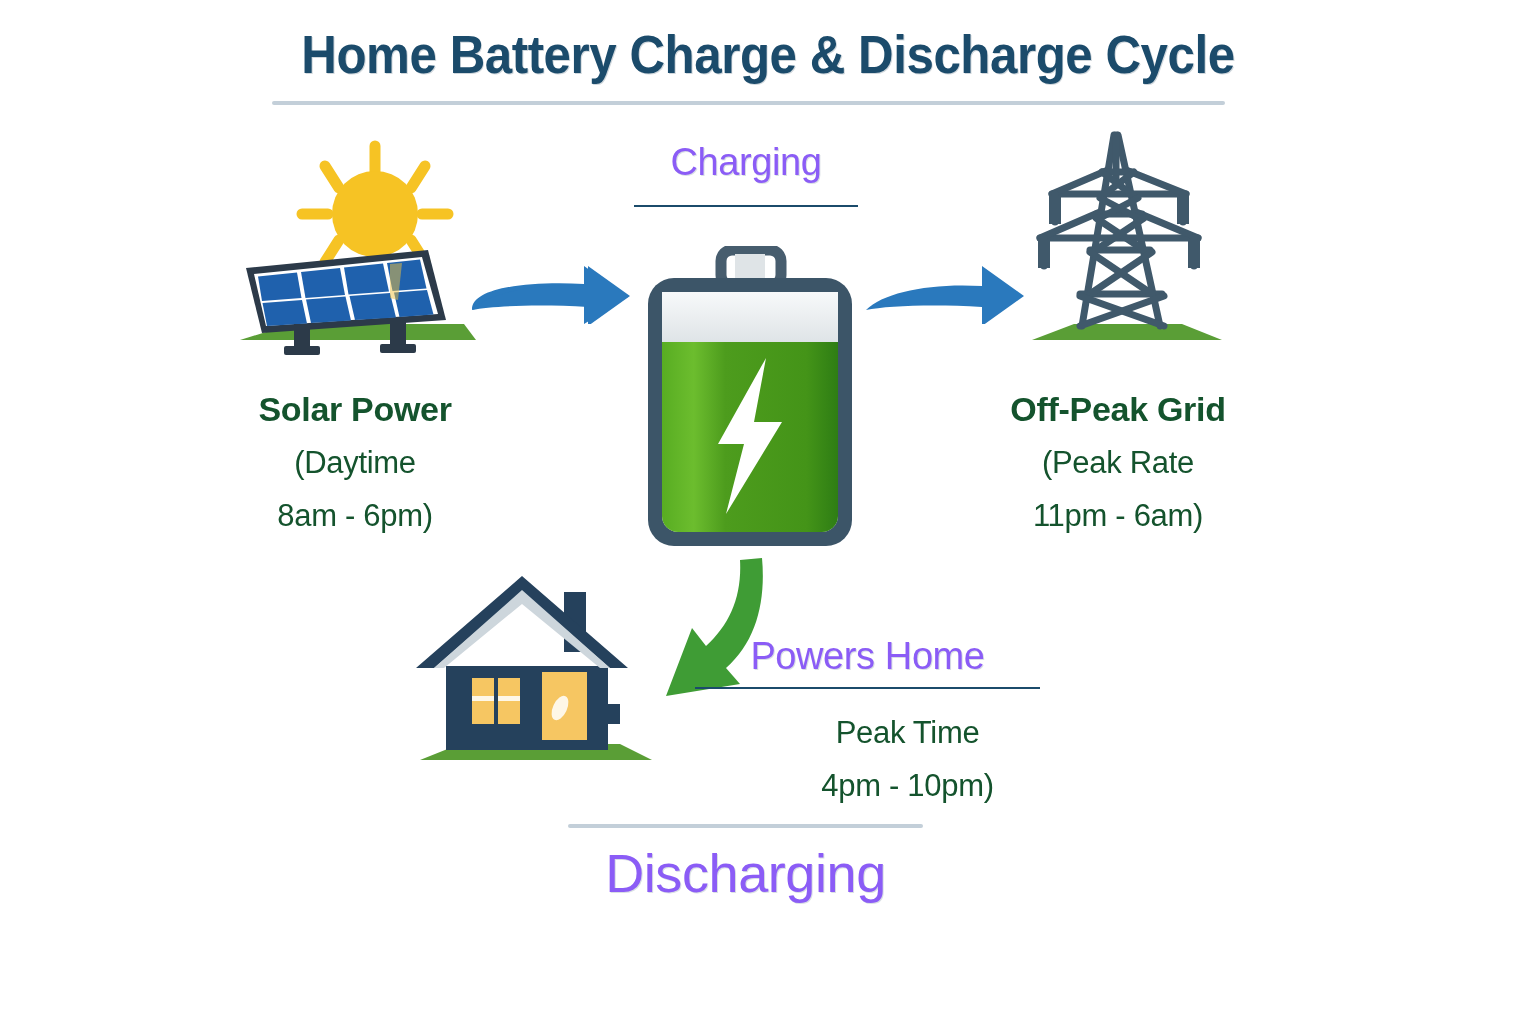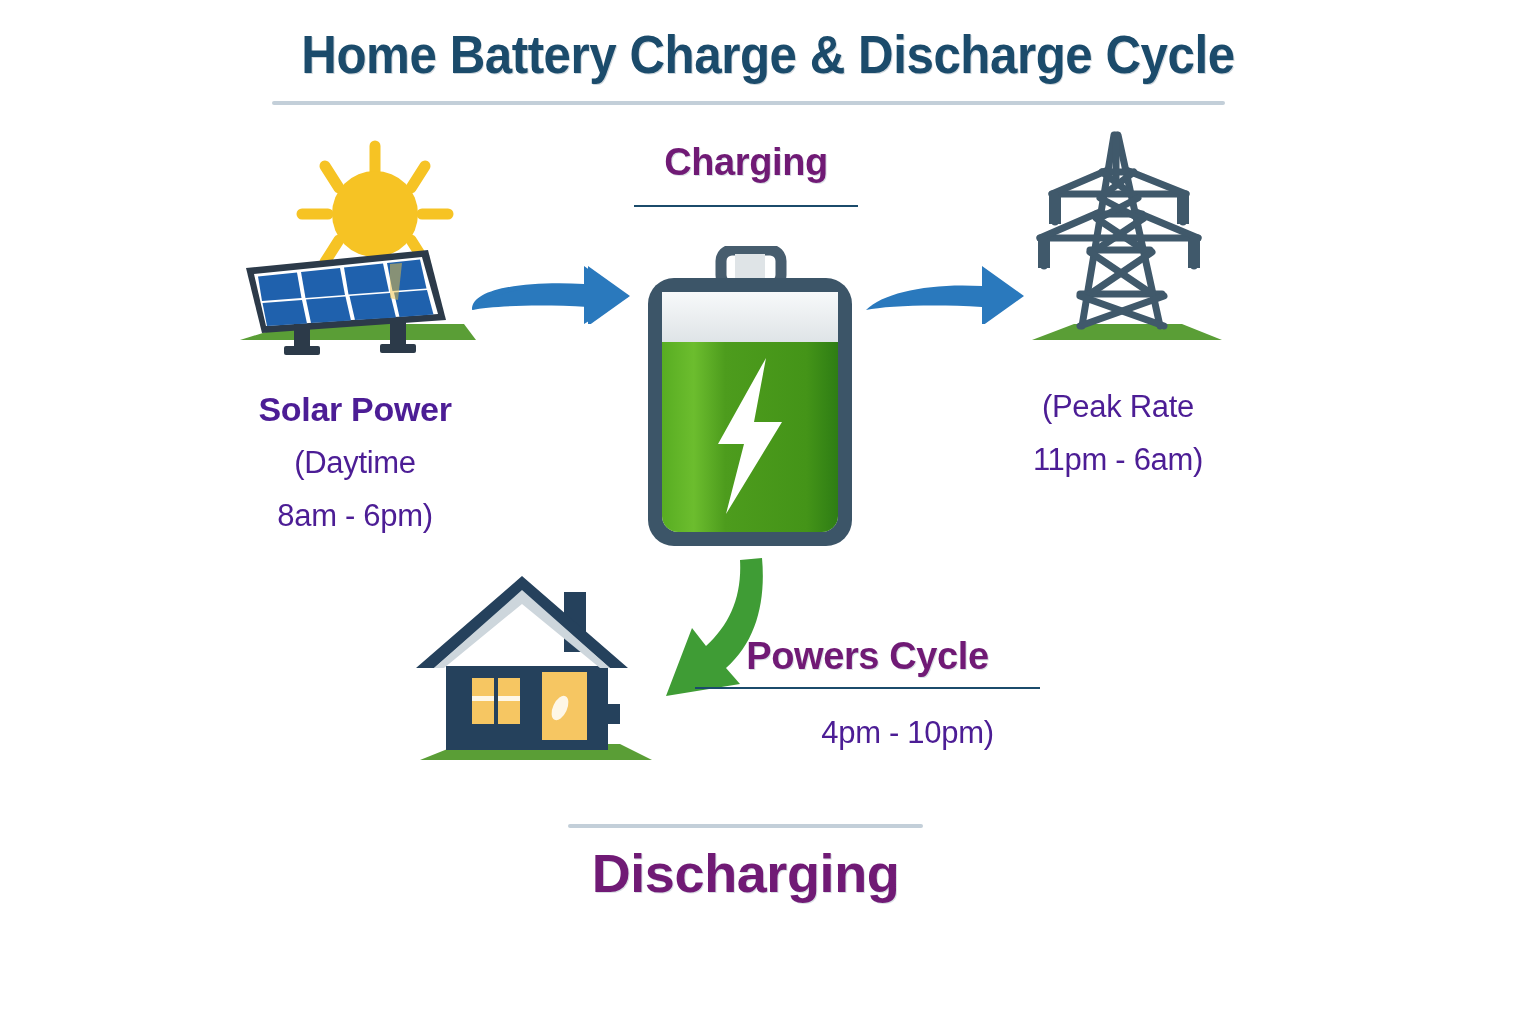--- a/index.html
+++ b/index.html
@@ -45,42 +45,42 @@
     width: 953px;
     height: 4px;
     background: #c3cfd9;
     border-radius: 2px;
   }
 
   
   .lbl {
     position: absolute;
     text-align: center;
-    color: #4c1d95;
+    color: #14532d;
     line-height: 1.12;
     white-space: pre-line;
   }
   .lbl .strong {
     display: block;
     font-weight: bold;
     font-size: 34px;
     letter-spacing: -0.3px;
   }
   .lbl .sub {
     display: block;
     font-weight: normal;
     font-size: 31px;
     letter-spacing: -0.3px;
   }
 
   
   .section-head {
     position: absolute;
-    color: #701a75;
-    font-weight: bold;
+    color: #8b5cf6;
+    font-weight: normal;
     letter-spacing: -0.4px;
     text-shadow: 1px 1px 0 rgba(130,150,165,0.3);
   }
 
   .rule-thin { position:absolute; background:#1b4b6b; height:2px; }
   .rule-grey { position:absolute; background:#c3cfd9; height:4px; border-radius:2px; }
 
   svg { display:block; }
   .abs { position:absolute; }
 </style>
@@ -232,20 +232,21 @@
       <g stroke="#40596b" stroke-width="12" stroke-linecap="butt">
         <path d="M33 70 L33 98"></path>
         <path d="M161 70 L161 98"></path>
         <path d="M22 114 L22 142"></path>
         <path d="M172 114 L172 142"></path>
       </g>
     </svg>
   </div>
 
   <div class="lbl" style="left:968px; top:372px; width:300px;">
+    <span class="strong">Off-Peak Grid</span>
     <span class="sub">(Peak Rate</span>
     <span class="sub">11pm - 6am)</span>
   </div>
 
   <div class="abs" style="left:630px; top:550px;">
     <svg width="180" height="170" viewBox="0 0 180 170">
       <path d="M132 8
                C136 52 126 92 96 118
                L110 134 L36 146 L62 78 L76 96
                C100 74 112 46 110 10
@@ -272,22 +273,23 @@
       <rect x="60" y="116" width="22" height="46" fill="#f6c662"></rect>
       <rect x="86" y="116" width="22" height="46" fill="#f6c662"></rect>
       <rect x="60" y="134" width="22" height="5" fill="#ffffff" opacity="0.85"></rect>
       <rect x="86" y="134" width="22" height="5" fill="#ffffff" opacity="0.85"></rect>
 
       <rect x="130" y="110" width="45" height="68" fill="#f6c662"></rect>
       <ellipse cx="148" cy="146" rx="7" ry="13" transform="rotate(25 148 146)" fill="#ffffff" opacity="0.85"></ellipse>
     </svg>
   </div>
 
-  <div class="section-head" style="left:695px; top:635px; width:345px; text-align:center; font-size:38px;">Powers Cycle</div>
+  <div class="section-head" style="left:695px; top:635px; width:345px; text-align:center; font-size:38px;">Powers Home</div>
   <div class="rule-thin" style="left:695px; top:687px; width:345px;"></div>
   <div class="lbl" style="left:740px; top:698px; width:335px;">
+    <span class="sub">Peak Time</span>
     <span class="sub">4pm - 10pm)</span>
   </div>
 
   <div class="rule-grey" style="left:568px; top:824px; width:355px;"></div>
   <div class="section-head" style="left:568px; top:842px; width:355px; text-align:center; font-size:54px;">Discharging</div>
 
 </div>
 
 </body></html>

